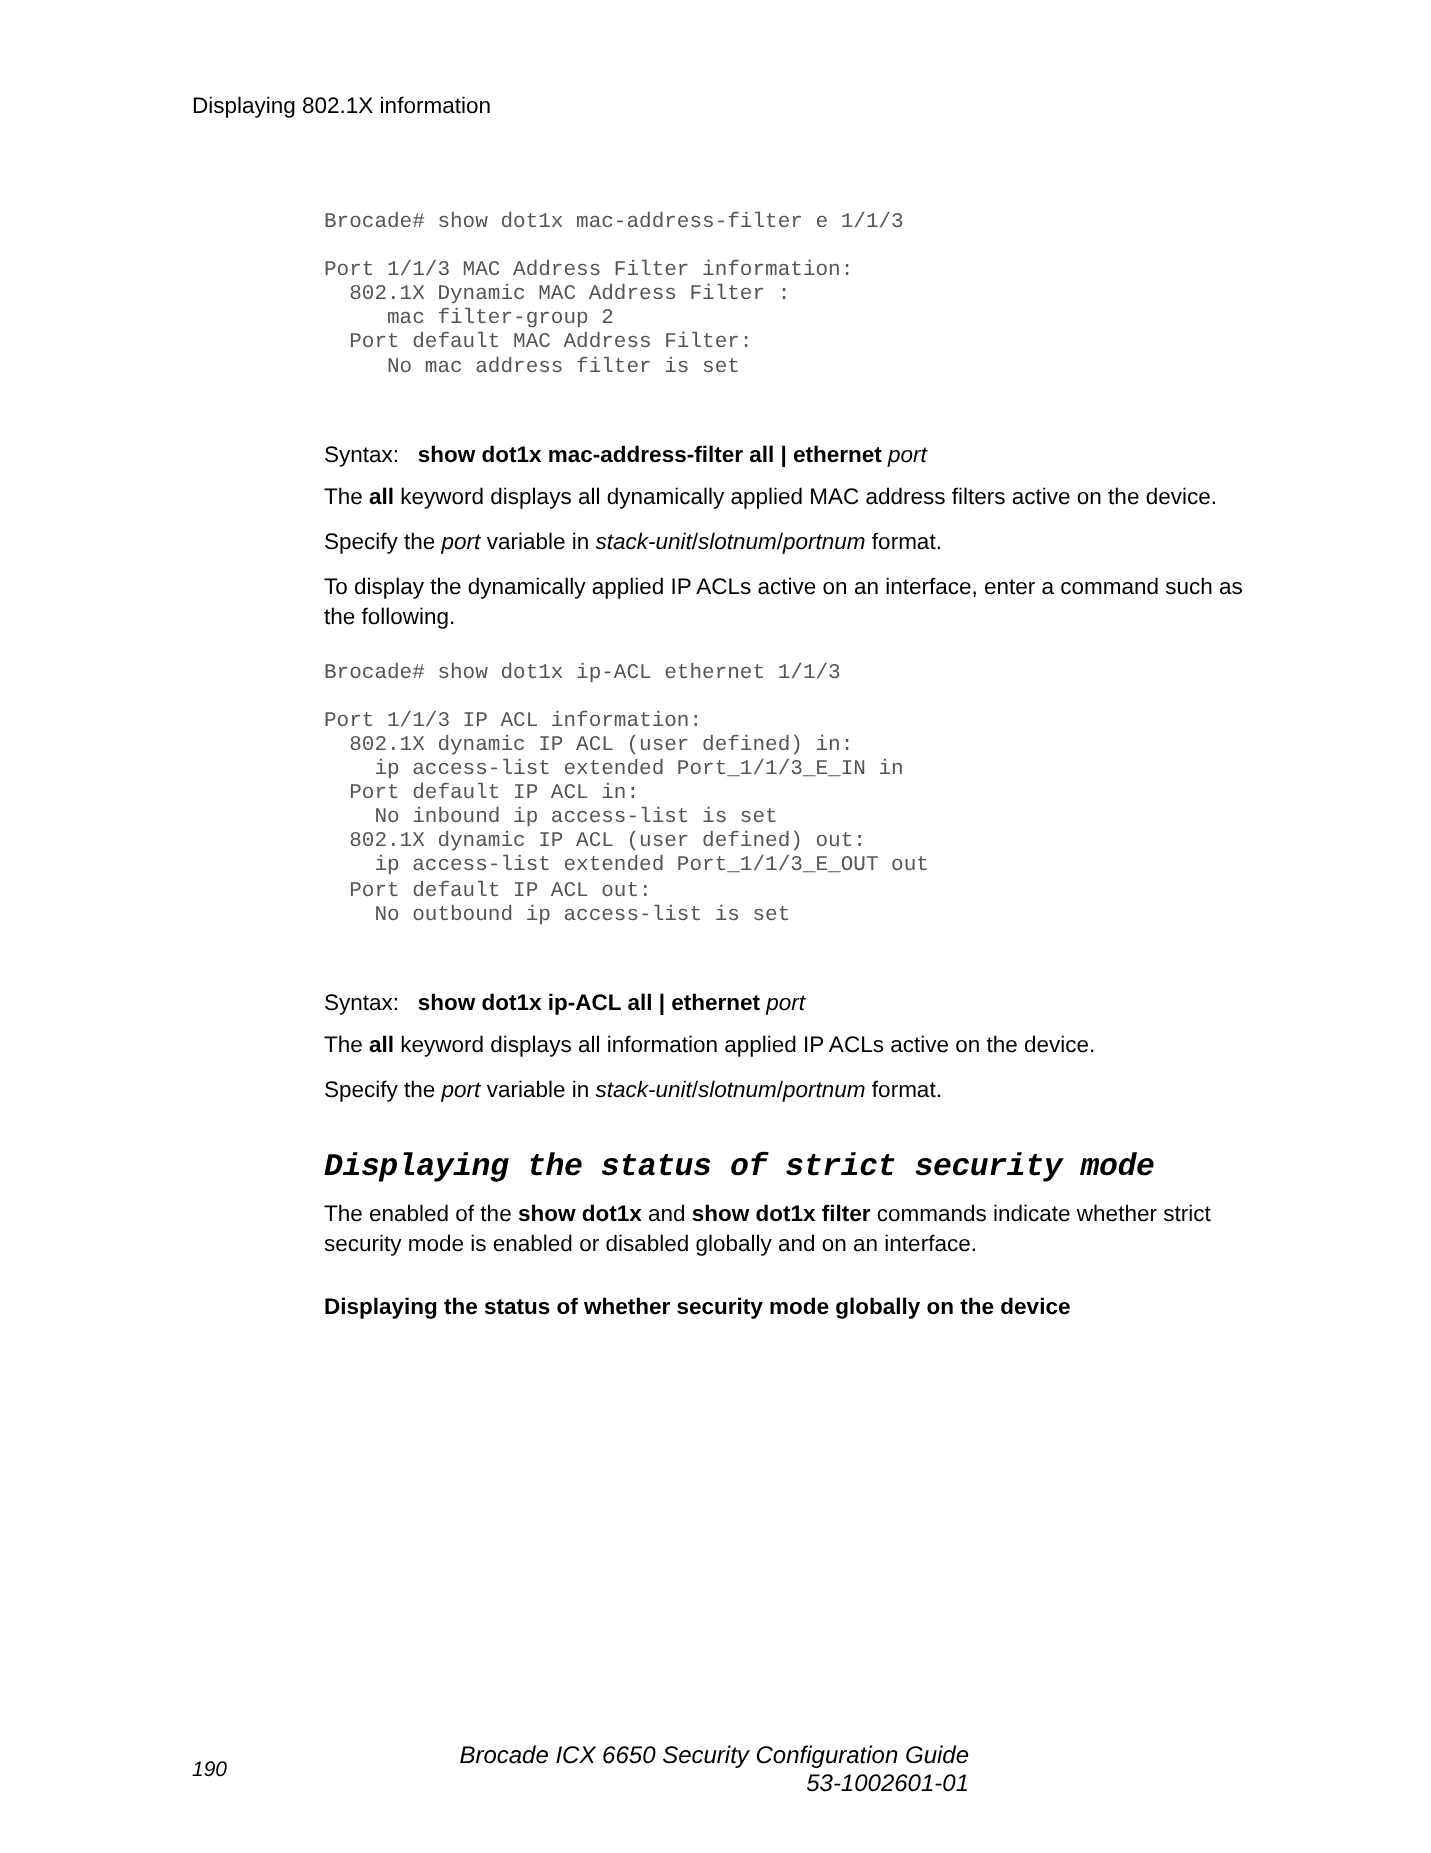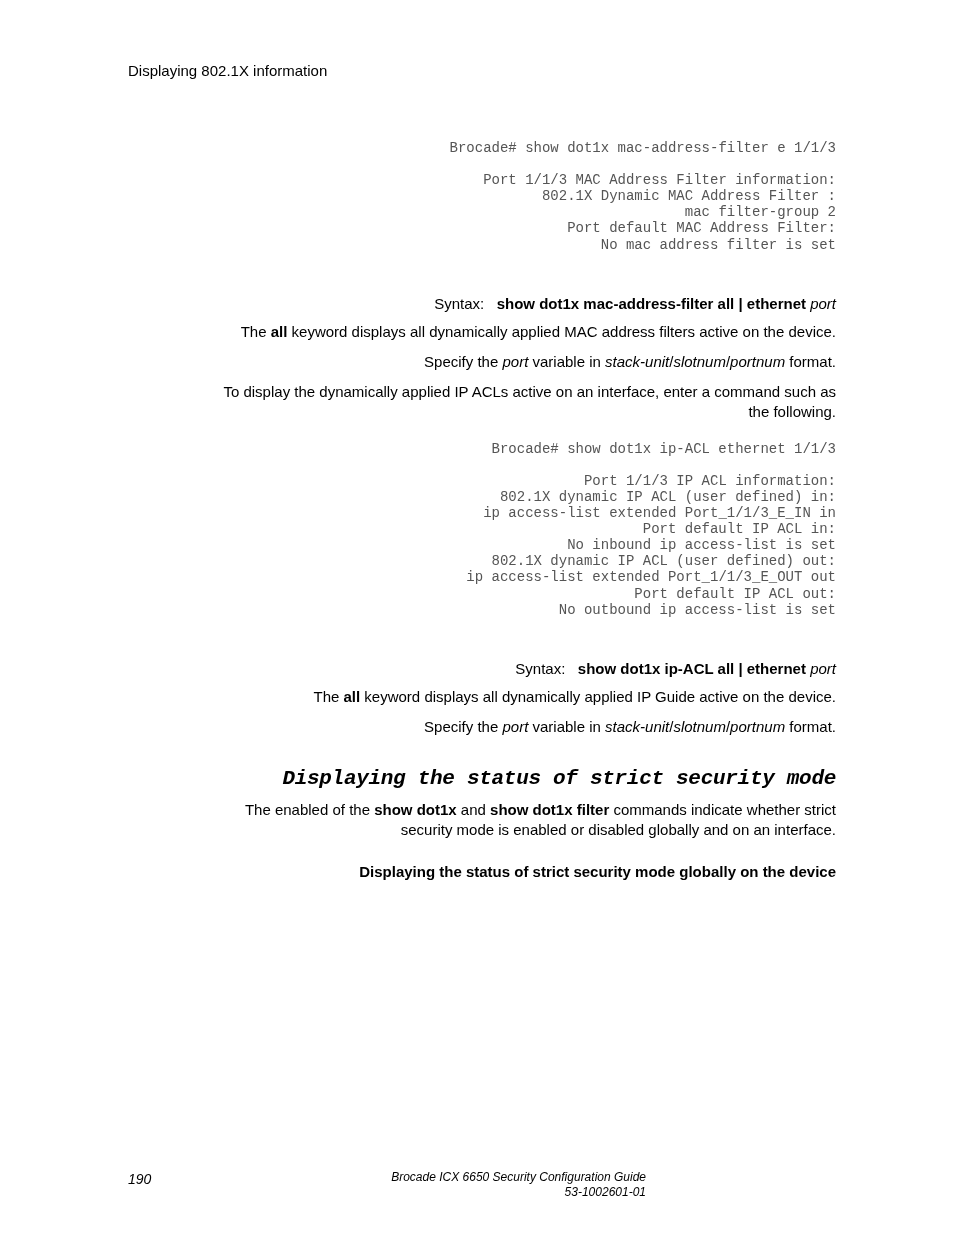--- a/index.html
+++ b/index.html
@@ -22,21 +22,20 @@
     position: absolute;
     top: 62px;
     left: 128px;
     font-size: 15px;
   }
   .content {
     position: absolute;
     top: 140px;
     left: 216px;
     width: 620px;
-    text-align: right;
   }
   pre.code {
     font-family: "Courier New", Courier, monospace;
     font-size: 14px;
     color: #555;
     line-height: 1.15;
     white-space: pre;
     margin: 0;
   }
   .spacer-lg { height: 36px; }
@@ -74,21 +73,21 @@
     left: 128px;
     font-style: italic;
     font-size: 14px;
   }
   .footer-right {
     position: absolute;
     bottom: 36px;
     right: 116px;
     text-align: right;
     font-style: italic;
-    font-size: 12px;
+    font-size: 16px;
     line-height: 1.2;
   }
 </style>
 </head>
 <body>
 
 <div class="page">
 
   <div class="header">
     <span>Displaying 802.1X information</span>
@@ -142,34 +141,34 @@
 
     <div class="syntax-line">
       <span class="label">Syntax:</span>
       <span>&nbsp;</span>
       <span class="cmd">show dot1x ip-ACL all | ethernet</span>
       <span> </span>
       <span class="arg">port</span>
     </div>
 
     <div class="para">
-      <span>The </span><span class="b">all</span><span> keyword displays all dynamically applied IP Guide active on the device.</span>
+      <span>The </span><span class="b">all</span><span> keyword displays all information applied IP ACLs active on the device.</span>
     </div>
 
     <div class="para">
       <span>Specify the </span><span class="i">port</span><span> variable in </span><span class="i">stack-unit</span><span>/</span><span class="i">slotnum</span><span>/</span><span class="i">portnum</span><span> format.</span>
     </div>
 
     <div class="h2">Displaying the status of strict security mode</div>
 
     <div class="para">
       <span>The enabled of the </span><span class="b">show dot1x</span><span> and </span><span class="b">show dot1x filter</span><span> commands indicate whether strict security mode is enabled or disabled globally and on an interface.</span>
     </div>
 
-    <div class="sub-b">Displaying the status of strict security mode globally on the device</div>
+    <div class="sub-b">Displaying the status of whether security mode globally on the device</div>
 
 
   </div>
 
   <div class="footer-left">190</div>
   <div class="footer-right">
     <div>Brocade ICX 6650 Security Configuration Guide</div>
     <div>53-1002601-01</div>
   </div>
 

